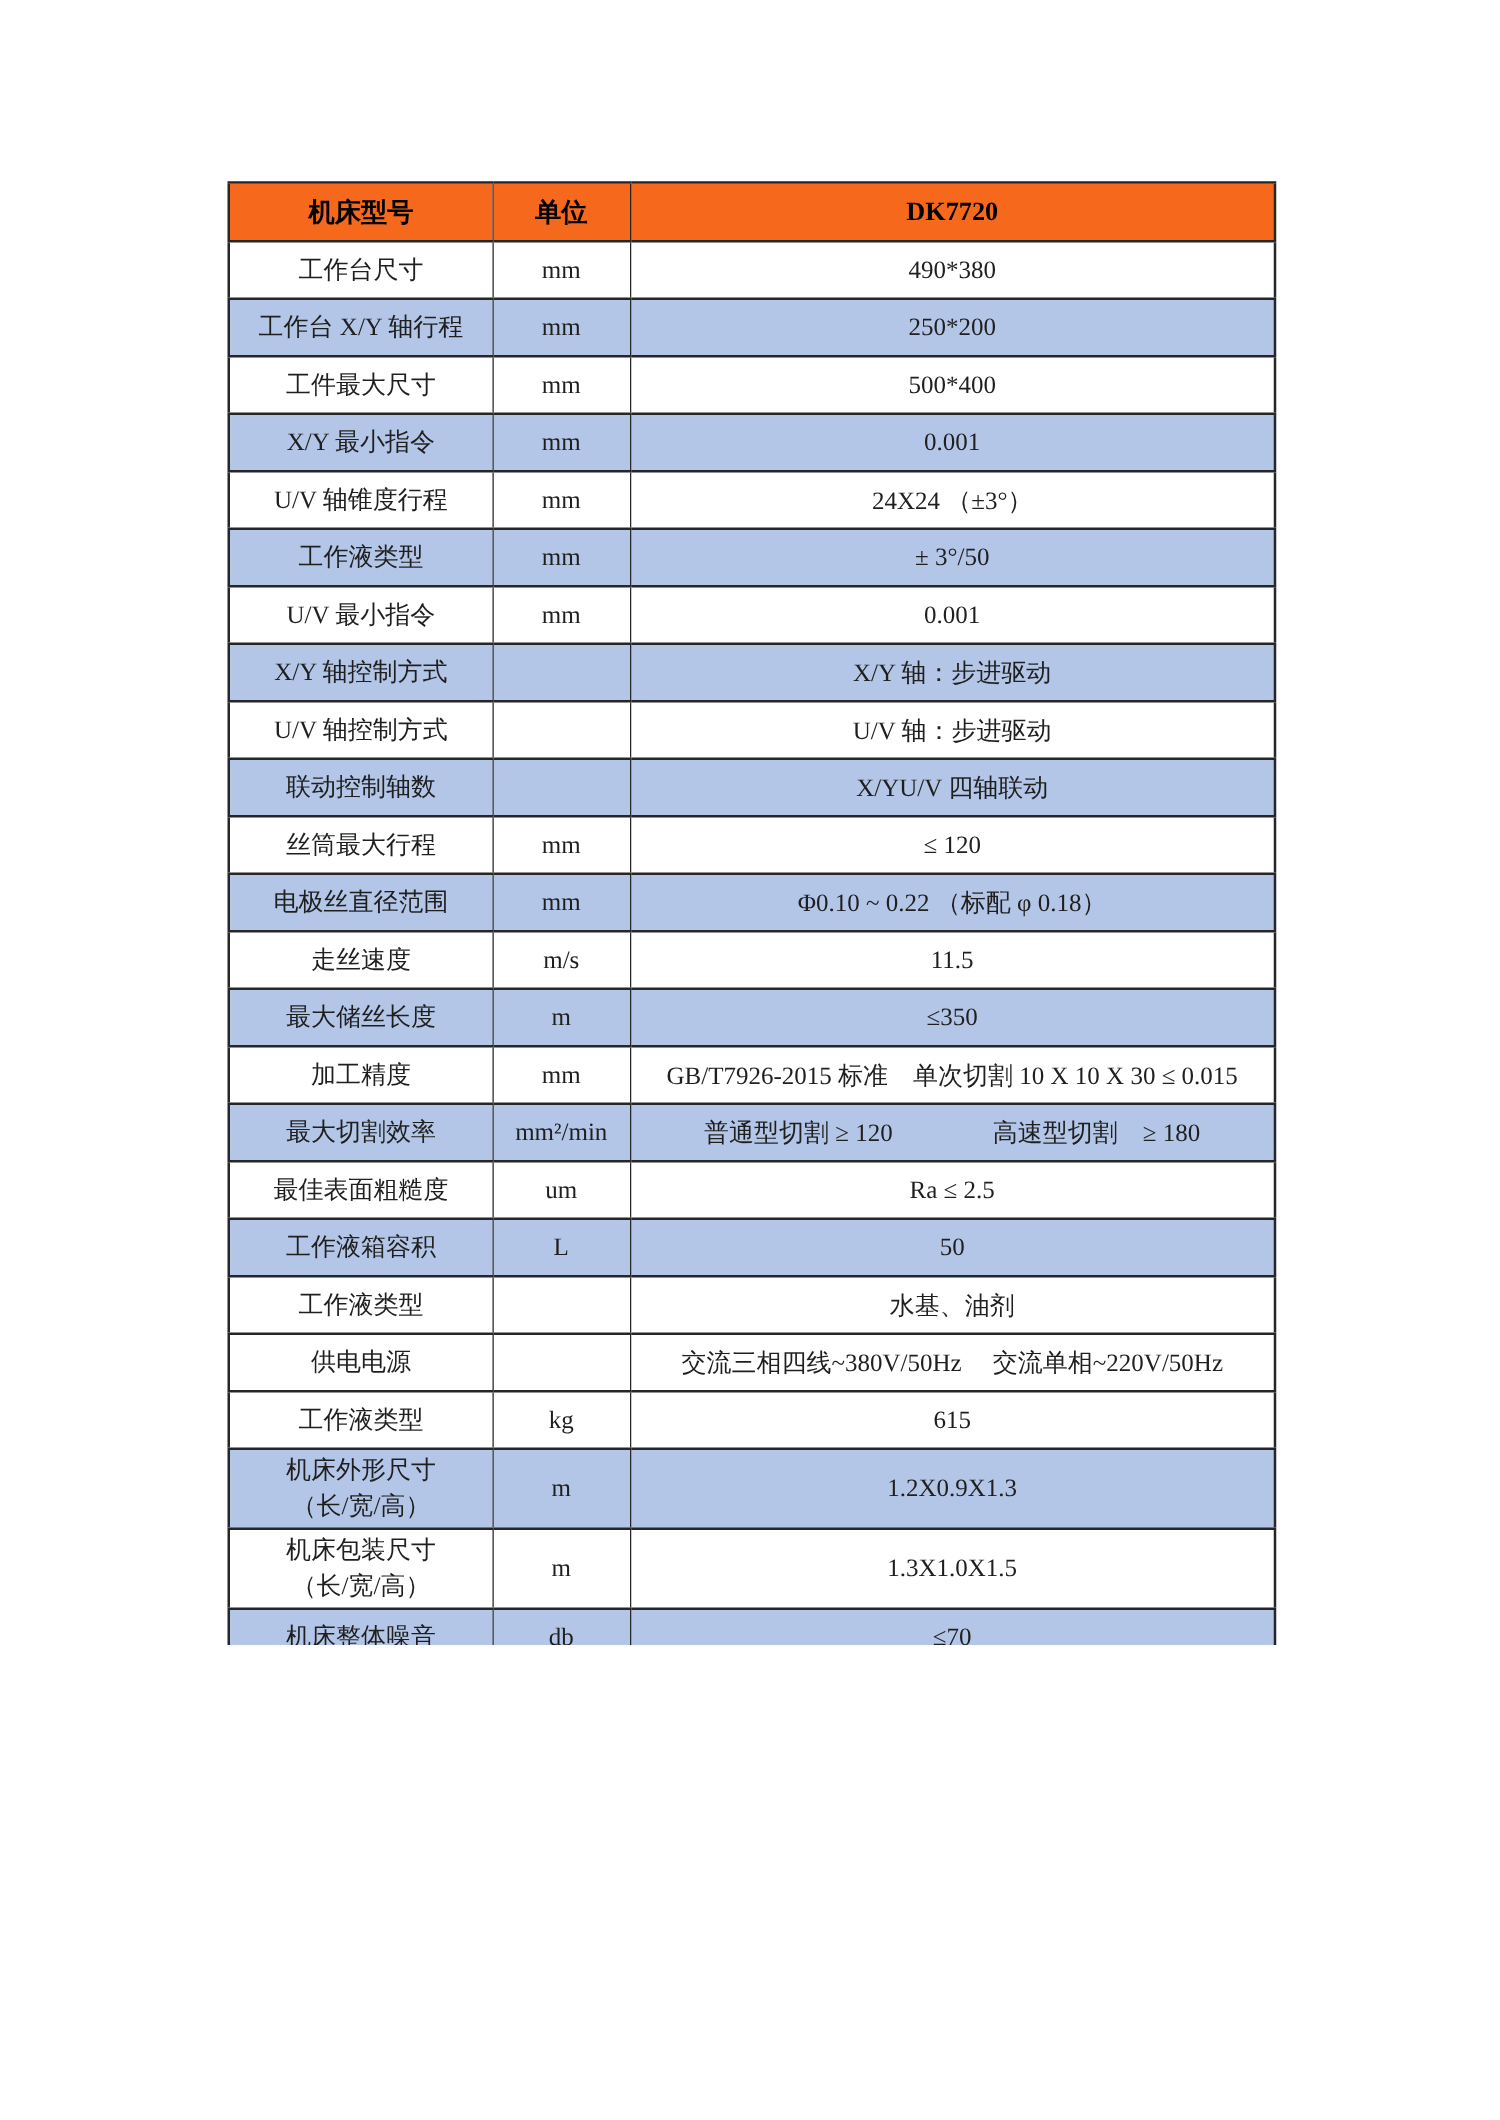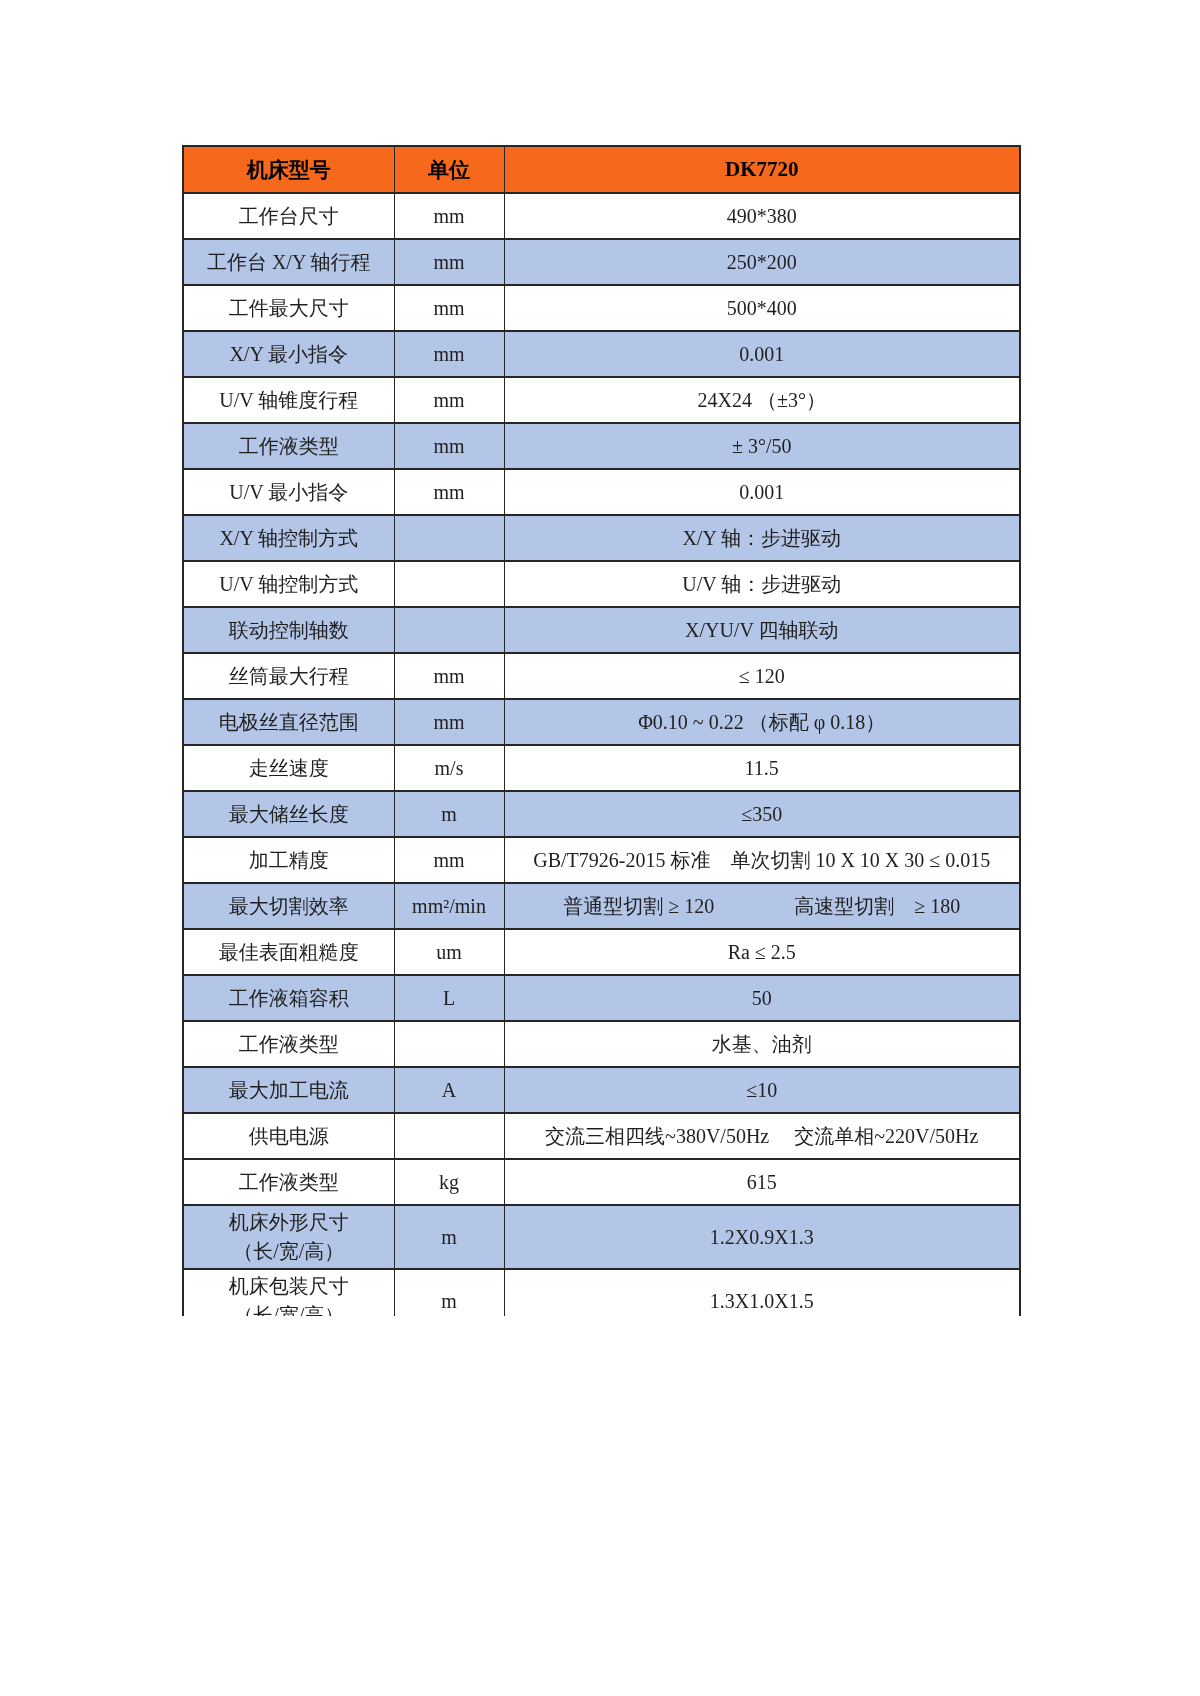--- a/index.html
+++ b/index.html
@@ -160,25 +160,20 @@
         <tr class="alt">
     <td class="c-label">工作液箱容积</td>
     <td class="c-unit">L</td>
     <td class="c-value">50</td>
   </tr>
         <tr>
     <td class="c-label">工作液类型</td>
     <td class="c-unit"></td>
     <td class="c-value">水基、油剂</td>
   </tr>
-        <tr class="alt">
-    <td class="c-label">最大加工电流</td>
-    <td class="c-unit">A</td>
-    <td class="c-value">≤10</td>
-  </tr>
         <tr>
     <td class="c-label">供电电源</td>
     <td class="c-unit"></td>
     <td class="c-value">交流三相四线~380V/50Hz　 交流单相~220V/50Hz</td>
   </tr>
         <tr>
     <td class="c-label">工作液类型</td>
     <td class="c-unit">kg</td>
     <td class="c-value">615</td>
   </tr>

